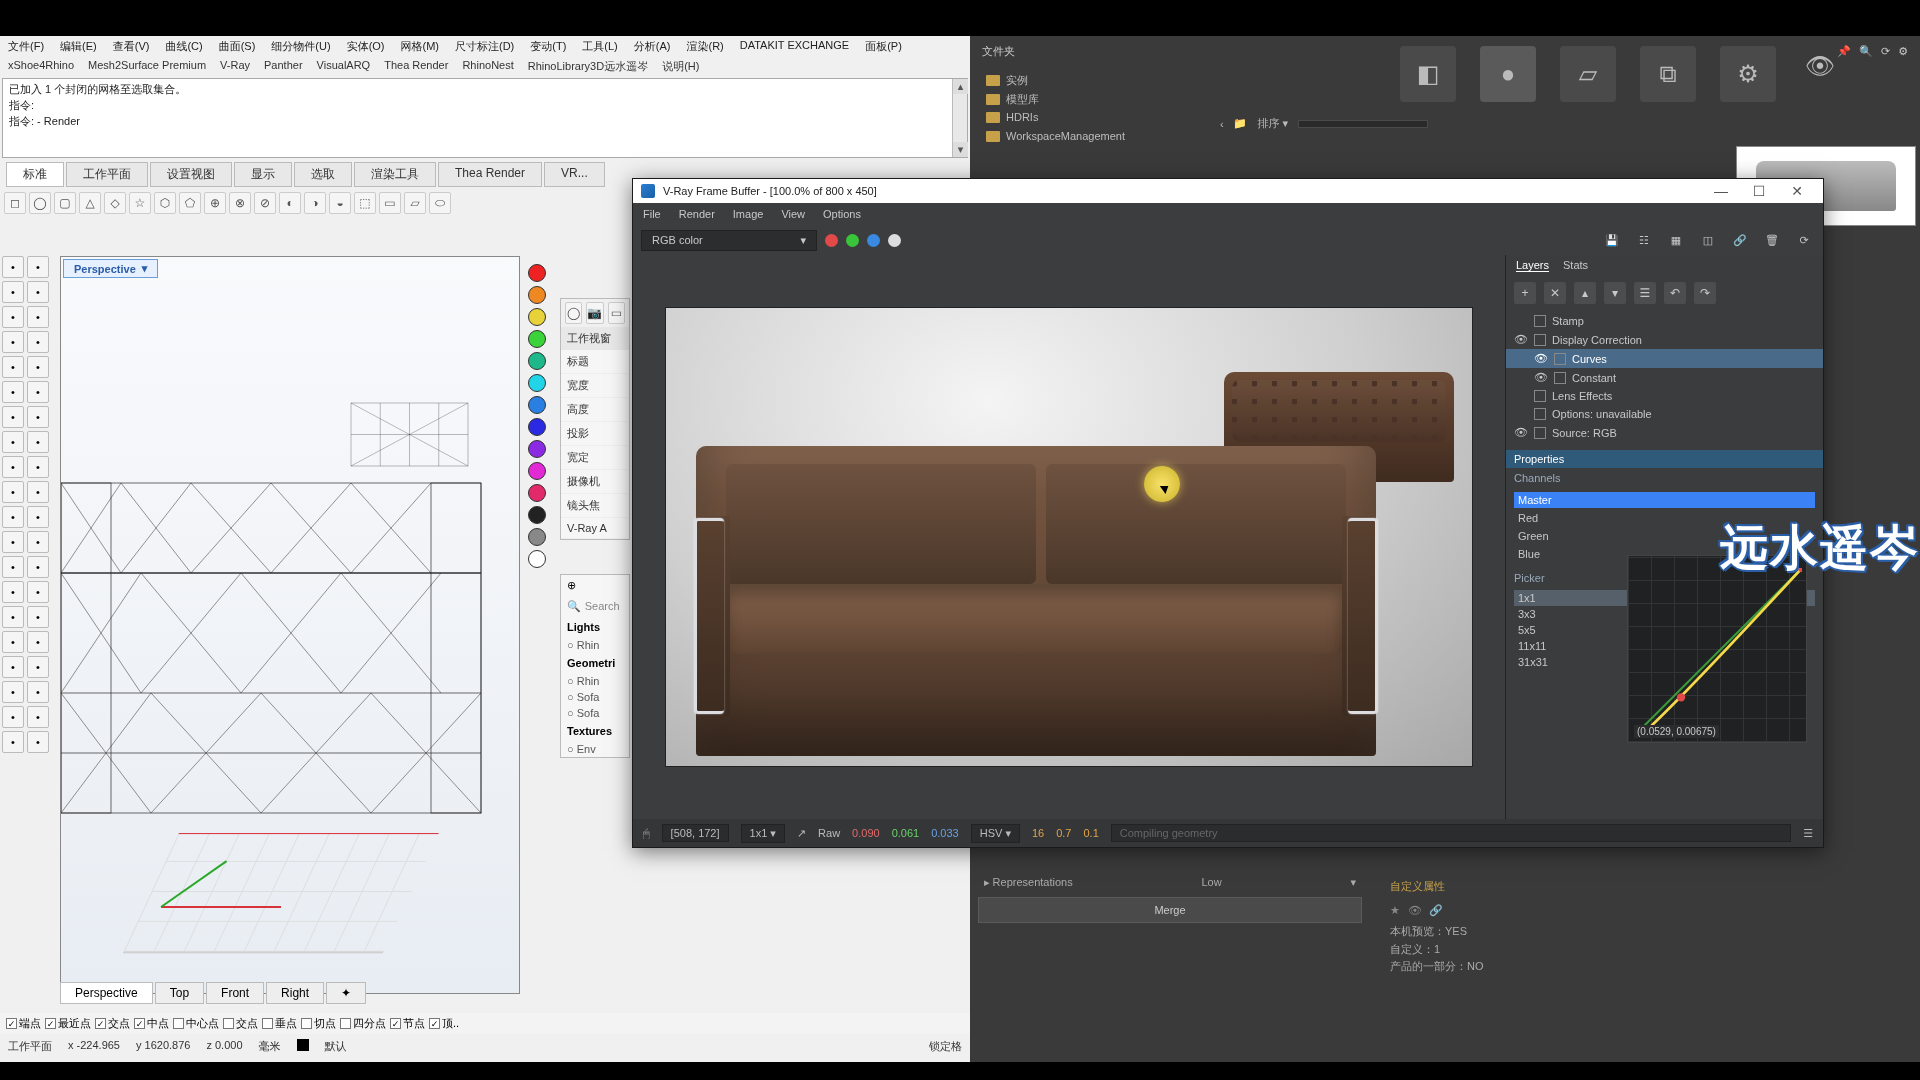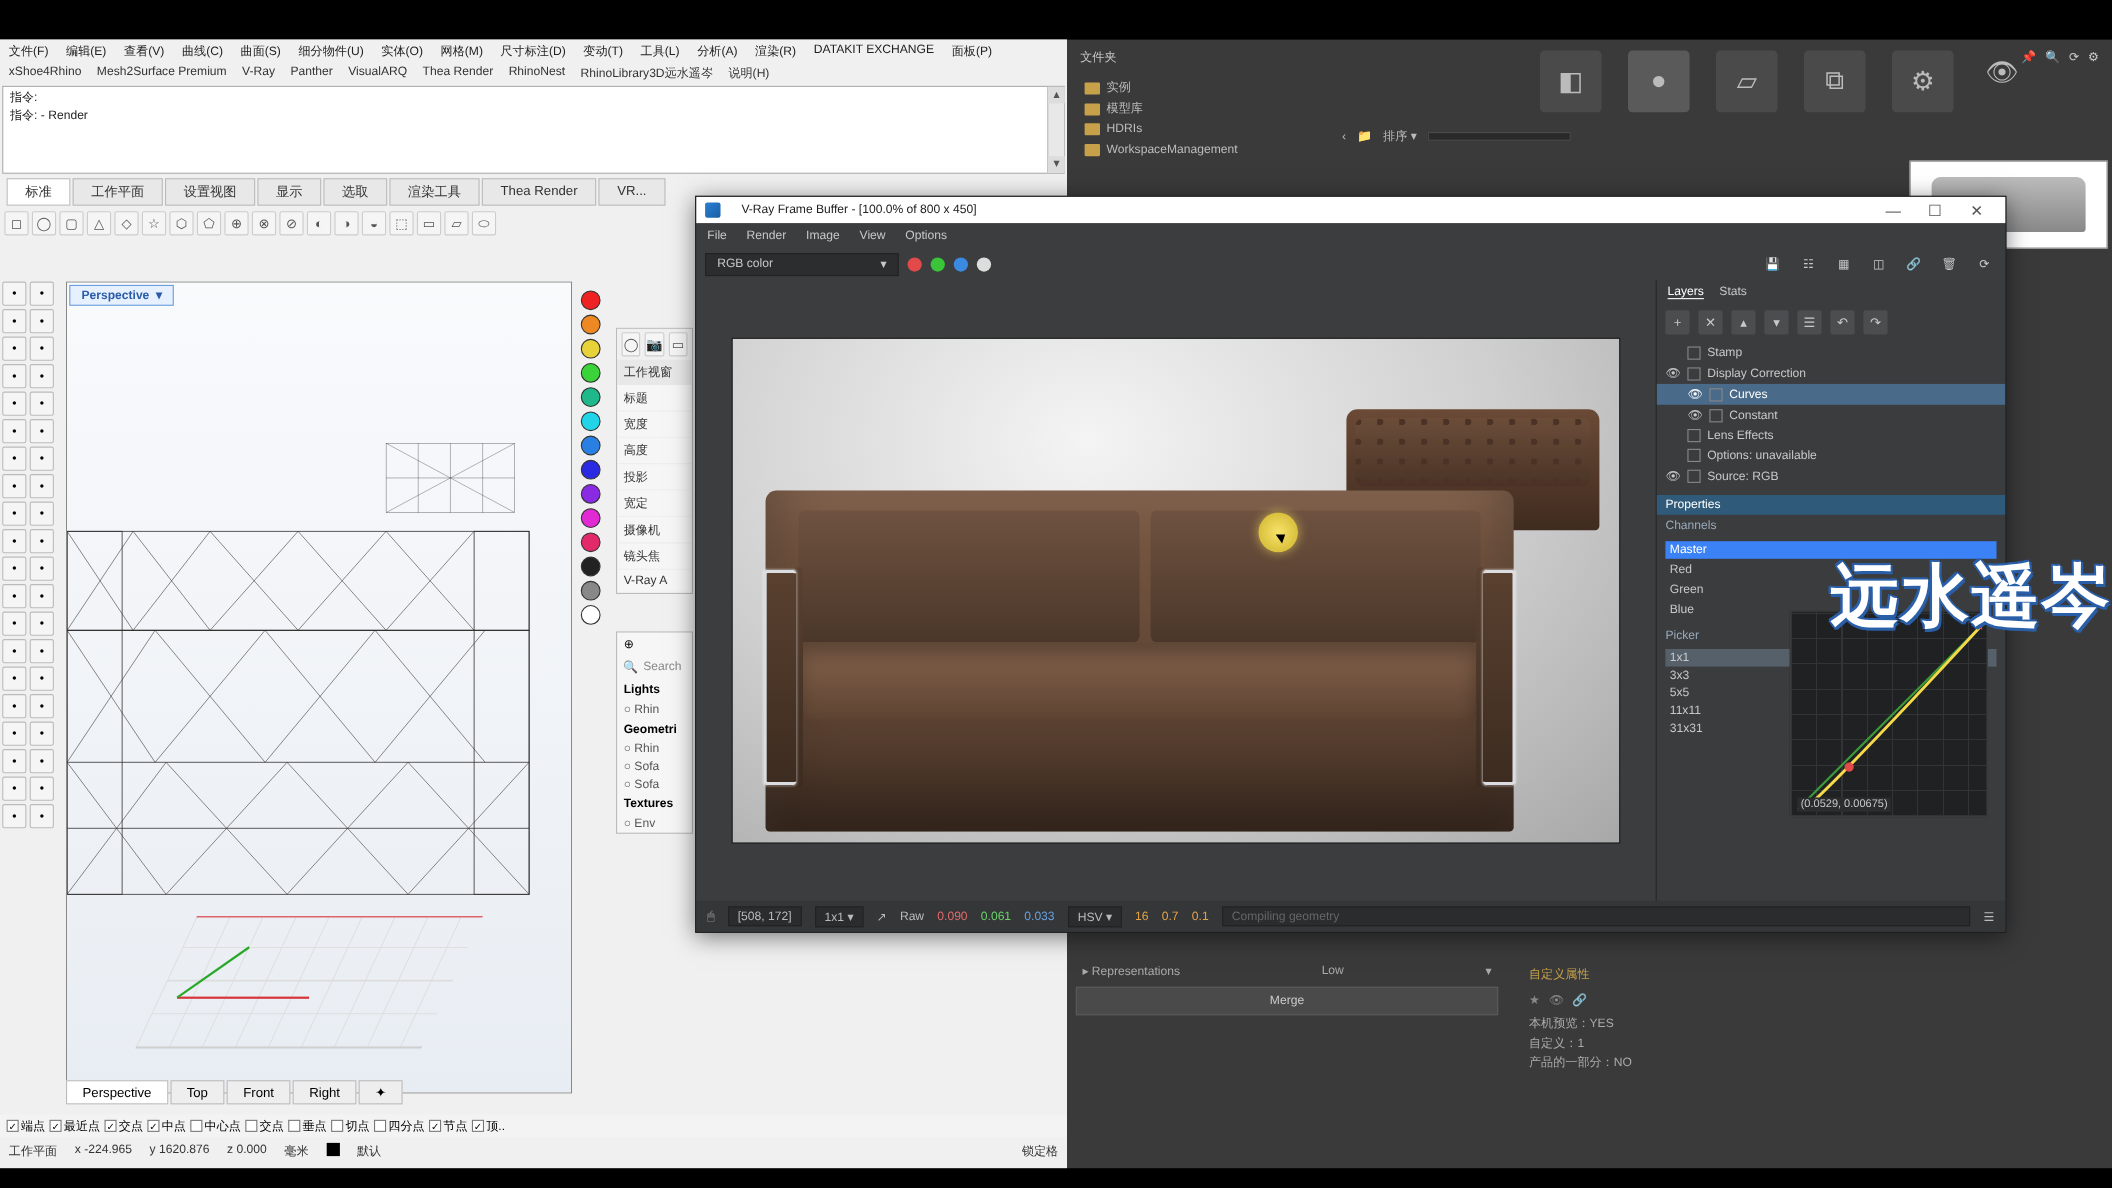--- a/index.html
+++ b/index.html
@@ -61,21 +61,21 @@
 .dark-icons { position:absolute; top:10px; right:80px; display:flex; gap:24px; }
 .dark-big-icon { width:56px; height:56px; background:#4a4a4a; border-radius:4px; display:flex; align-items:center; justify-content:center; color:#bbb; font-size:24px; }
 .merge-panel { position:absolute; top:830px; left:0px; width:400px; background:#3a3a3a; padding:8px; }
 .merge-btn { background:#4a4a4a; color:#ccc; padding:6px 0; text-align:center; border:1px solid #5a5a5a; margin-top:6px; }
 .merge-drop { display:flex; justify-content:space-between; color:#aaa; padding:2px 6px; font-size:11px; }
 .attr-panel { position:absolute; top:842px; left:420px; width:200px; color:#aaa; font-size:12px; line-height:1.6; }
 .attr-panel .hdr { color:#c7a14a; margin-bottom:6px; }
 
 
 .vfb { position:absolute; top:178px; left:632px; width:1192px; height:670px; background:#3b3d3f; border:1px solid #1a1a1a; box-shadow:0 4px 20px rgba(0,0,0,0.5); }
-.vfb-title { background:#fff; color:#222; display:flex; align-items:center; padding:4px 8px; font-size:12px; gap:19px; }
+.vfb-title { background:#fff; color:#222; display:flex; align-items:center; padding:4px 8px; font-size:12px; gap:8px; }
 .vfb-title .vray-logo { width:14px; height:14px; background:linear-gradient(135deg,#2a7fd4,#1a5fa4); border-radius:2px; }
 .vfb-title .win-ctrl { margin-left:auto; display:flex; gap:2px; }
 .vfb-title .win-ctrl span { width:36px; text-align:center; color:#555; font-size:14px; cursor:default; }
 .vfb-menu { background:#3b3d3f; color:#c8c8c8; display:flex; gap:18px; padding:5px 10px; font-size:12px; }
 .vfb-toolbar { background:#3b3d3f; display:flex; align-items:center; gap:8px; padding:4px 8px; }
 .vfb-select { background:#2b2d2f; color:#c8c8c8; padding:3px 10px; font-size:11px; border:1px solid #222; width:176px; display:flex; justify-content:space-between; }
 .dot { width:13px; height:13px; border-radius:50%; }
 .vfb-right-icons { margin-left:auto; display:flex; gap:10px; color:#c8c8c8; }
 .vfb-tb-icon { width:22px; height:22px; display:flex; align-items:center; justify-content:center; }
 
@@ -121,21 +121,21 @@
 .curve-line svg { width:100%; height:100%; }
 .curve-coord { position:absolute; left:6px; bottom:4px; color:#c8c8c8; font-size:10px; background:#2a2c2e; padding:1px 3px; }
 .vfb-status { position:absolute; left:0; right:0; bottom:0; height:28px; background:#343638; display:flex; align-items:center; gap:12px; padding:0 10px; color:#bbb; font-size:11px; }
 .vfb-status .pill { background:#2a2c2e; padding:2px 8px; border:1px solid #222; }
 .vfb-status .red { color:#e36a6a; }
 .vfb-status .grn { color:#6ad46a; }
 .vfb-status .blu { color:#6aa0e3; }
 .vfb-status .orng { color:#e3a34a; }
 
 
-.watermark { position:absolute; right:0px; top:500px; font-size:62px; font-weight:900; color:#fff; text-shadow:-2px 0 #2a5fa8,2px 0 #2a5fa8,0 -2px #2a5fa8,0 2px #2a5fa8,-2px -2px #2a5fa8,2px 2px #2a5fa8; letter-spacing:2px; pointer-events:none; font-family:"SimHei","Microsoft YaHei"; }
+.watermark { position:absolute; right:0px; top:516px; font-size:48px; font-weight:900; color:#fff; text-shadow:-2px 0 #2a5fa8,2px 0 #2a5fa8,0 -2px #2a5fa8,0 2px #2a5fa8,-2px -2px #2a5fa8,2px 2px #2a5fa8; letter-spacing:2px; pointer-events:none; font-family:"SimHei","Microsoft YaHei"; }
 
 
 .thumb-peek { position:absolute; top:146px; right:4px; width:180px; height:80px; background:#fff; border:1px solid #888; display:flex; align-items:center; justify-content:center; }
 .thumb-sofa { width:140px; height:50px; background:linear-gradient(#bbb,#888); border-radius:8px 8px 3px 3px; }
 </style>
 </head>
 <body>
 
 <div class="letterbox-top"></div>
 <div class="letterbox-bottom"></div>
@@ -164,20 +164,21 @@
       <span>V-Ray</span>
       <span>Panther</span>
       <span>VisualARQ</span>
       <span>Thea Render</span>
       <span>RhinoNest</span>
       <span>RhinoLibrary3D远水遥岑</span>
       <span>说明(H)</span>
     </div>
   <div class="cmd-area">
     <div id="cmd-lines">
+        <div>已加入 1 个封闭的网格至选取集合。</div>
         <div>指令:</div>
         <div>指令: - Render</div>
       </div>
     <div class="cmd-scroll">
       <div class="cmd-arrow">▴</div>
       <div style="flex:1"></div>
       <div class="cmd-arrow" style="position:absolute;bottom:0">▾</div>
     </div>
   </div>
   <div class="tab-row" id="rhino-tabs">

